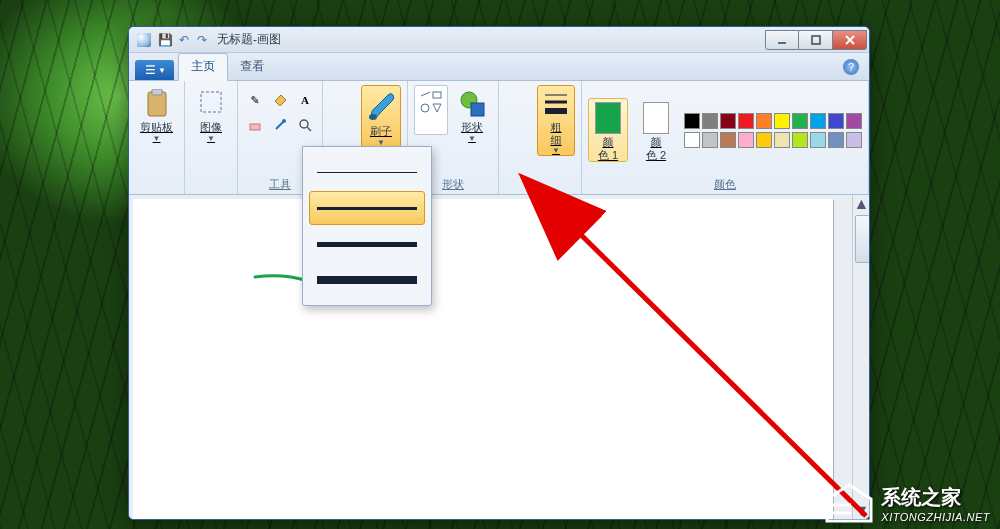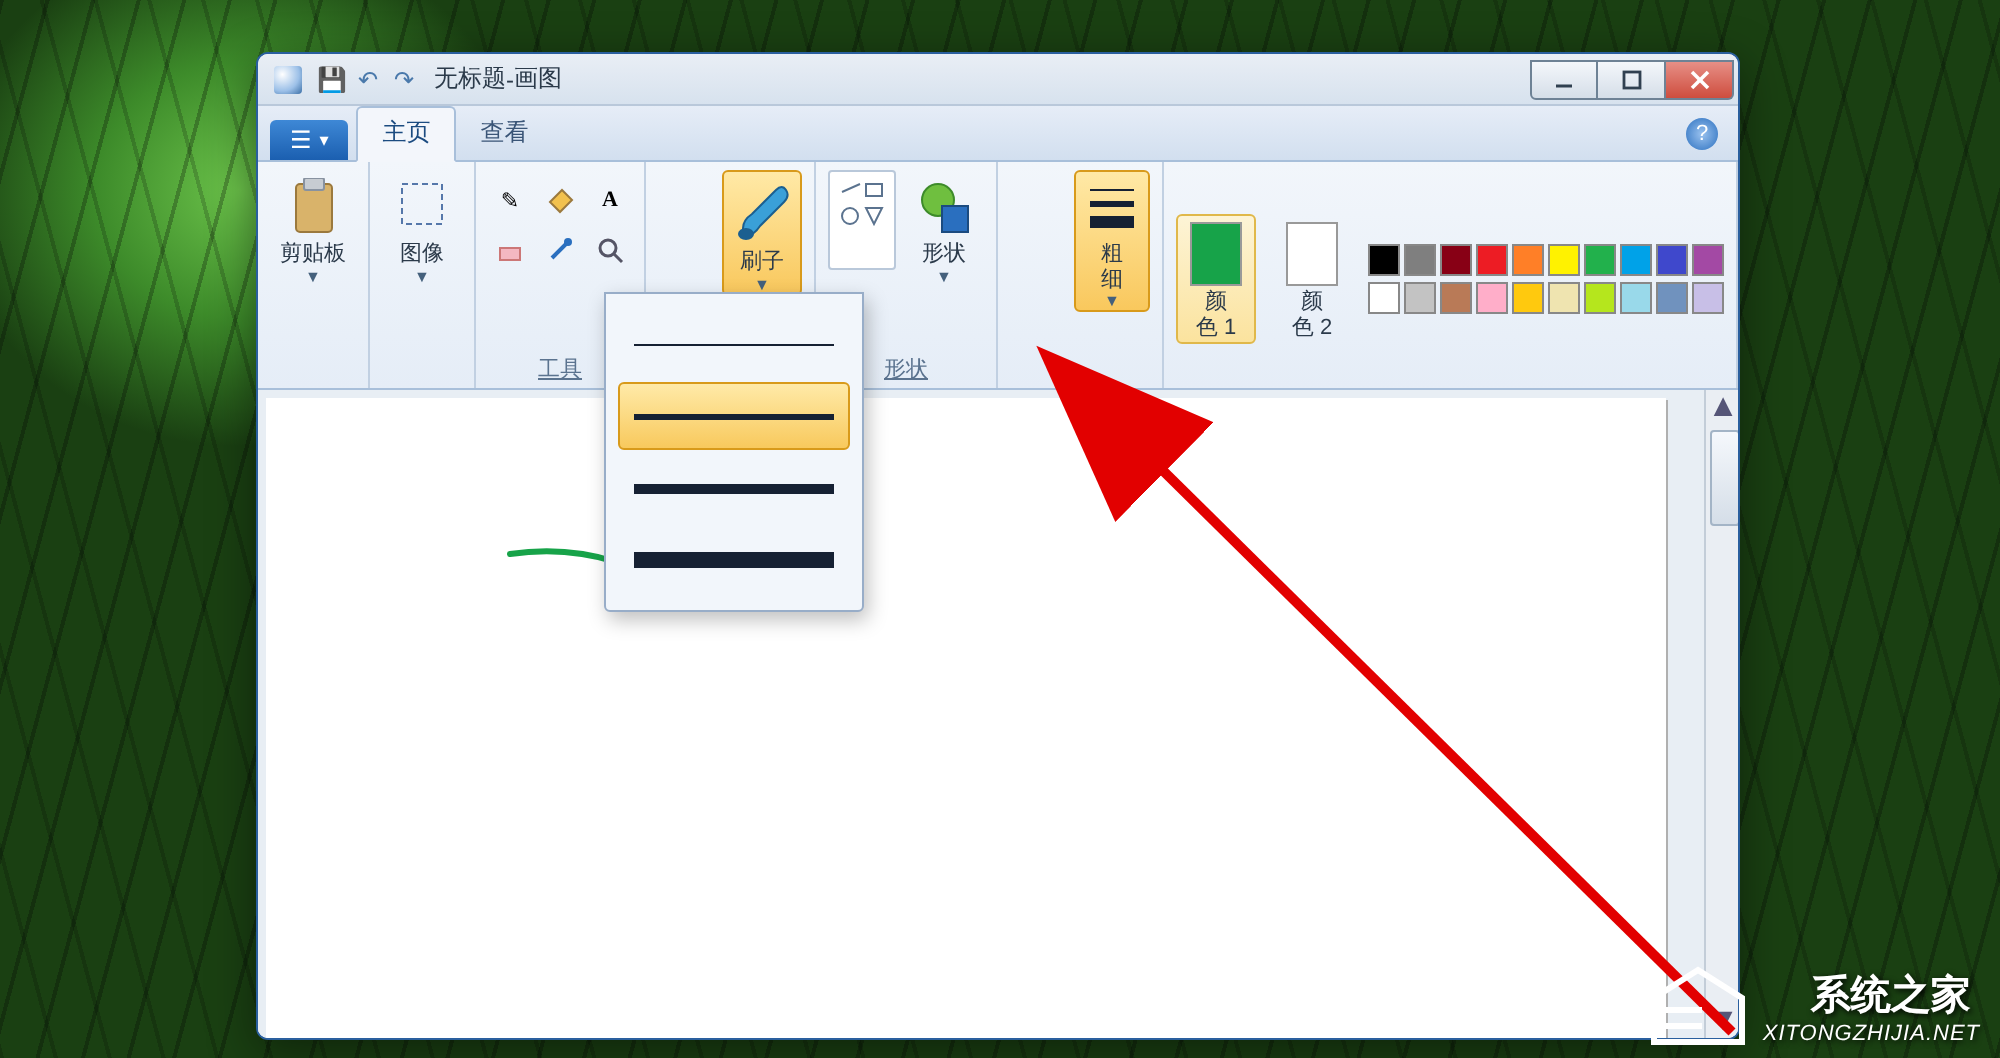--- a/index.html
+++ b/index.html
@@ -62,21 +62,21 @@
     display: flex; align-items: center; justify-content: center; align-self: center; }
 
   
   .ribbon { height: 114px; background: linear-gradient(#f2f6fb, #e5edf7);
     border-bottom: 1px solid #a8bfda; display: flex; font-size: 11px; }
   .group { border-right: 1px solid #c1d0e2; display: flex; flex-direction: column; align-items: center; padding: 4px 6px 0; }
   .group-body { flex: 1; display: flex; align-items: flex-start; gap: 4px; }
   .group-label { font-size: 11px; color: #5b738f; padding: 2px 0; width: 100%; text-align: center; text-decoration: underline; }
 
   .bigbtn { display: flex; flex-direction: column; align-items: center; justify-content: flex-start;
-    padding: 3px 4px 0; min-width: 40px; border: 1px solid transparent; border-radius: 3px; cursor: pointer; }
+    padding: 3px 4px 0; min-width: 40px; border: 1px solid transparent; border-radius: 3px; cursor: pointer; text-decoration: underline; }
   .bigbtn .lbl { font-size: 11px; color: #2b3a4a; text-align: center; line-height: 1.15; margin-top: 2px; }
   .bigbtn:hover, .bigbtn.active {
     background: linear-gradient(#fdf4d6, #fbe39e); border-color: #e0b84a;
   }
   .bigbtn.active.strong { background: linear-gradient(#ffe9a6, #f9c85d); border-color: #d89a1b; margin-left: 32px; }
 
   .smallgrid { display: grid; grid-template-columns: repeat(3, 22px); grid-auto-rows: 22px; gap: 3px; padding-top: 4px; }
   .smallbtn { width: 22px; height: 22px; border: 1px solid transparent; border-radius: 2px; display:flex;align-items:center;justify-content:center; }
 
   .shape-gallery { width: 34px; height: 50px; border: 1px solid #b9c8da; background:#fff;
@@ -107,21 +107,21 @@
   .thick-opt { height: 34px; display:flex; align-items:center; justify-content:center;
     border:1px solid transparent; border-radius:3px; margin:2px 2px; }
   .thick-opt.sel { background: linear-gradient(#ffeaa8,#f8c95d); border-color:#d89a1b; }
   .thick-opt div { background:#162133; width: 100px; }
 
   
   .arrow-svg { position:absolute; left:128px; top:26px; width:742px; height:503px; pointer-events:none; }
 
   .watermark { position:absolute; right:10px; bottom:6px; display:flex; align-items:center; gap:8px;
     color:#fff; font-style:italic; text-shadow:1px 1px 3px #000; }
-  .watermark .cn { font-size:20px; font-weight:bold; font-style:normal;margin-left:24px;}
+  .watermark .cn { font-size:20px; font-weight:bold; font-style:normal;}
   .watermark .url { font-size:11px; letter-spacing:.5px;}
 </style>
 </head>
 <body>
 
 <div class="wallpaper"></div>
 
 <div class="window">
 
   <div class="titlebar">
@@ -311,20 +311,21 @@
               <div style="background: rgb(255, 174, 201);"></div>
               <div style="background: rgb(255, 201, 14);"></div>
               <div style="background: rgb(239, 228, 176);"></div>
               <div style="background: rgb(181, 230, 29);"></div>
               <div style="background: rgb(153, 217, 234);"></div>
               <div style="background: rgb(112, 146, 190);"></div>
               <div style="background: rgb(200, 191, 231);"></div>
             </div>
         </div>
       </div>
+      <div class="group-label">颜色</div>
     </div>
 
   </div>
 
   <div class="workspace">
     <div class="canvas-wrap">
       <div class="canvas">
         <svg class="stroke" width="110" height="30">
           <path d="M2 8 Q30 4 55 12 T104 20" stroke="#17a349" stroke-width="3" fill="none" stroke-linecap="round"></path>
         </svg>

